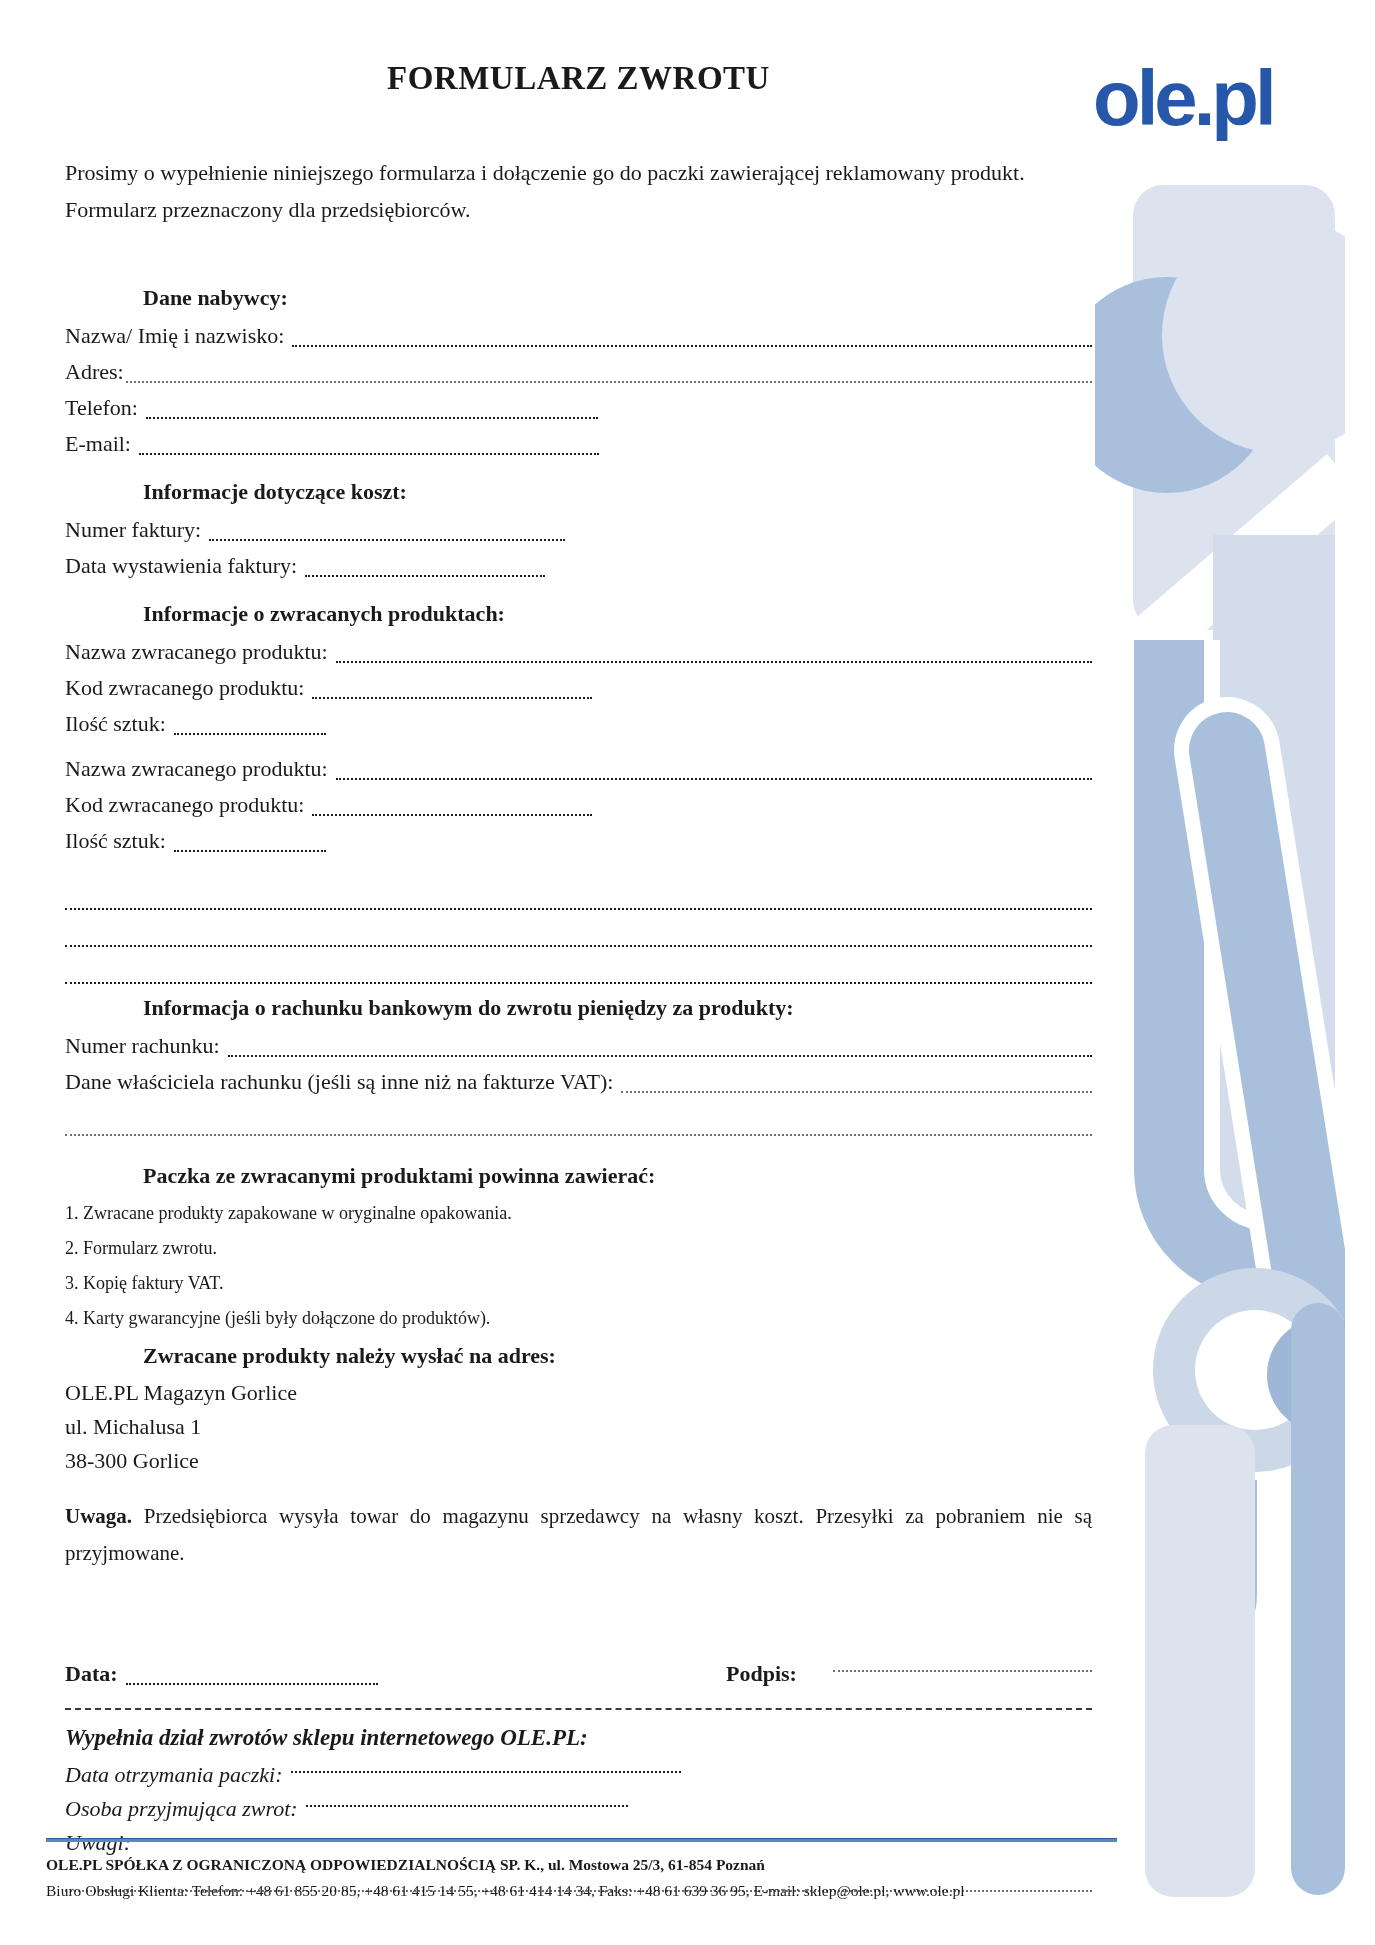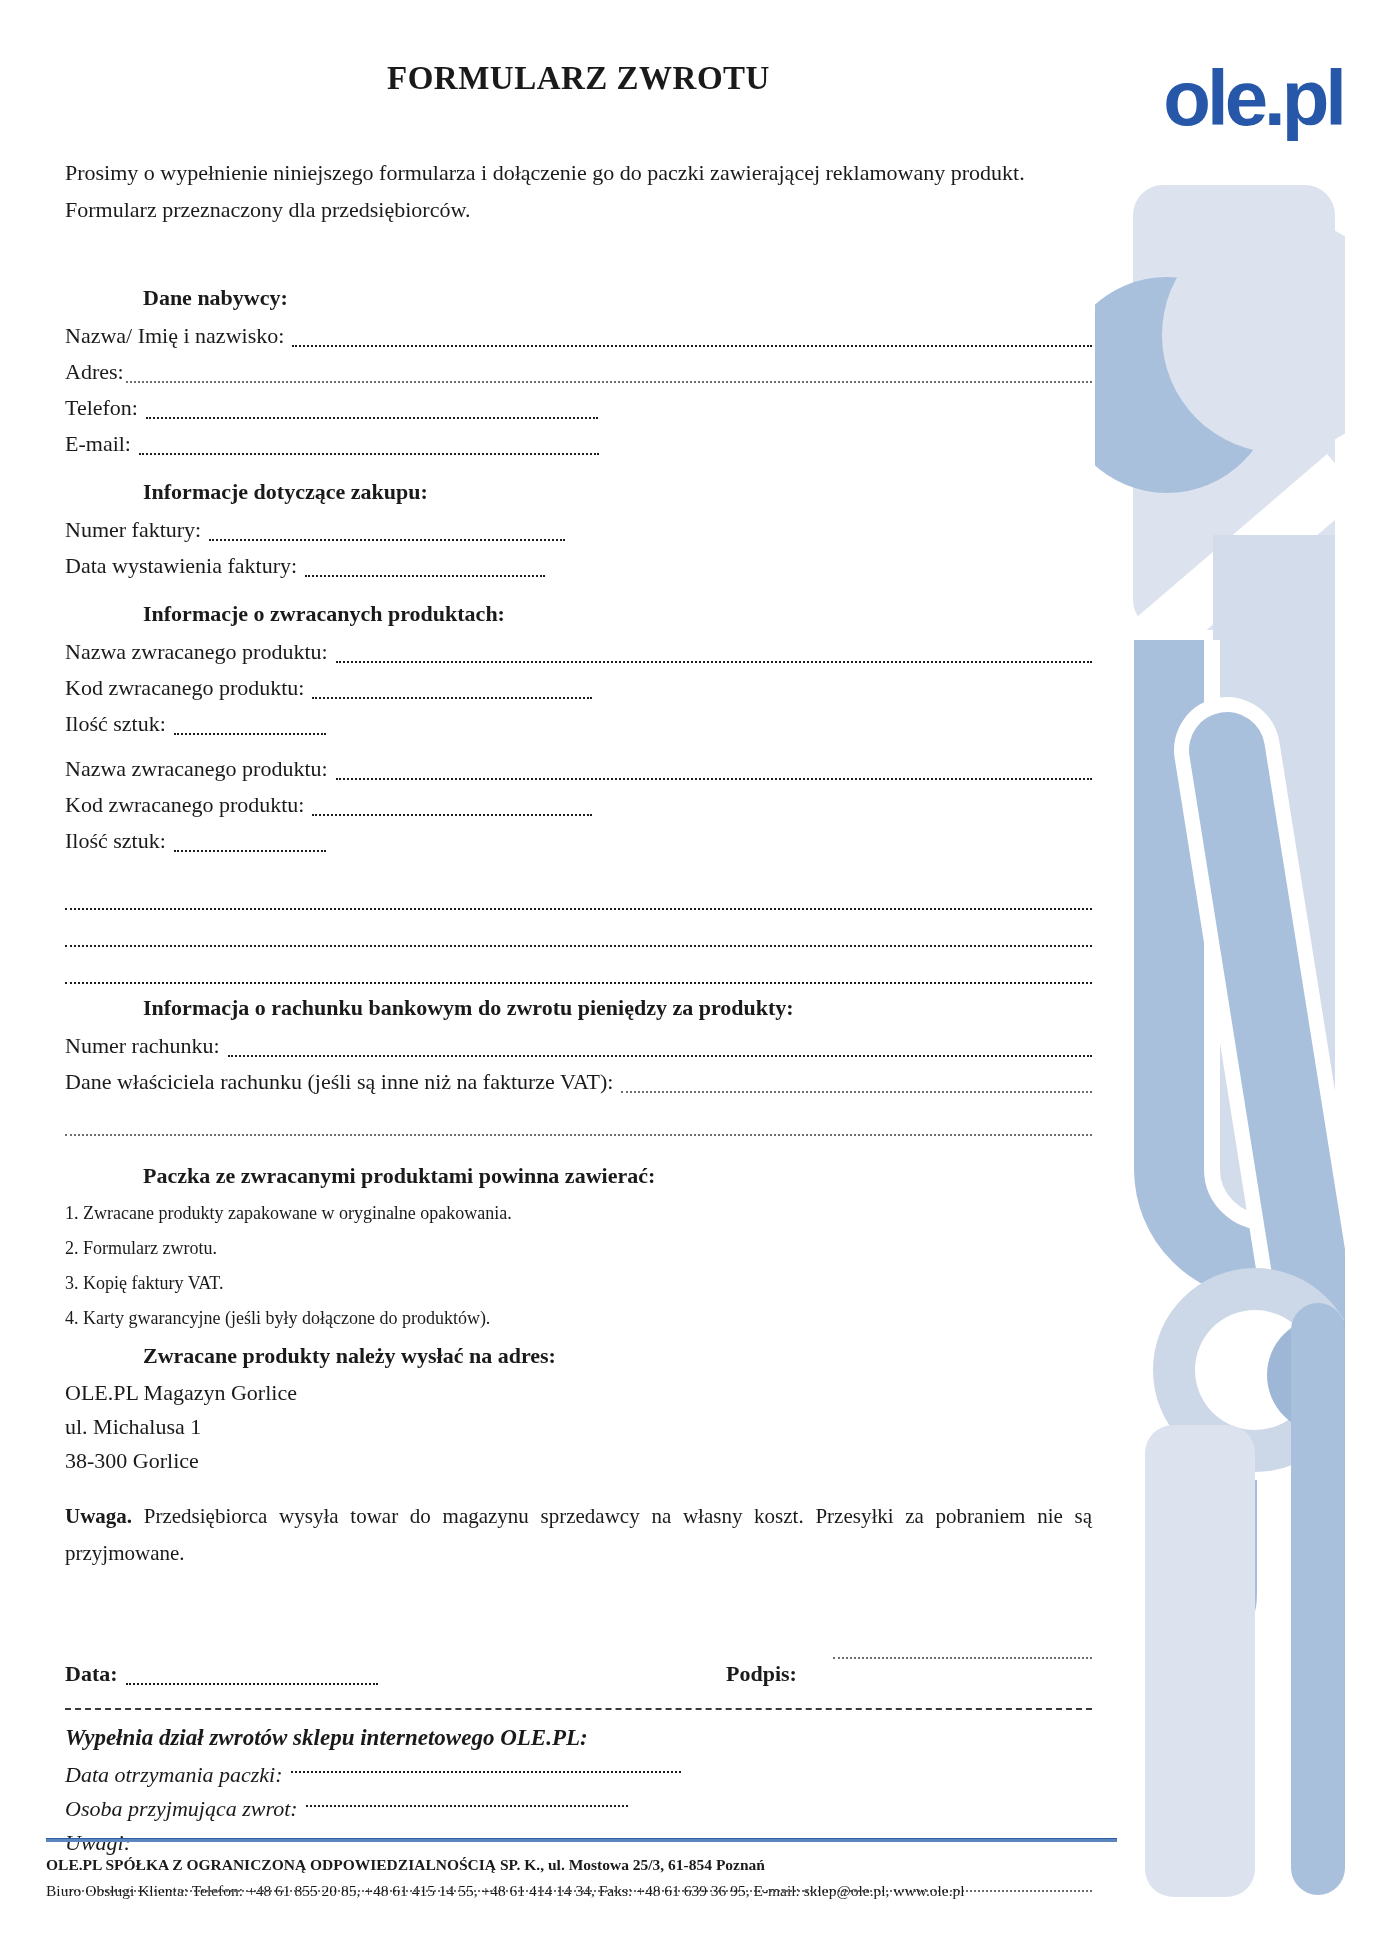--- a/index.html
+++ b/index.html
@@ -10,21 +10,21 @@
     font-family:"Liberation Serif", serif;
     color:#1a1a1a;
     overflow:hidden;
   }
   
   .watermark{position:absolute;left:1095px;top:185px;width:250px;height:1715px;}
   .logo{
     position:absolute;top:48px;right:32px;width:250px;
     font-family:"Liberation Sans", sans-serif;
     font-weight:700;font-size:78px;line-height:100px;
-    letter-spacing:-4px;text-align:right;
+    letter-spacing:-4px;text-align:left;
   }
   
   .content{position:relative;width:1027px;margin-left:65px;}
   h1.title{
     margin:0;padding-top:56px;
     font-size:33px;line-height:44px;font-weight:700;
     text-align:center;letter-spacing:.5px;
   }
   .intro{margin:54px 0 0 0;font-size:22px;line-height:37px;}
   h2.heading{
@@ -44,21 +44,21 @@
   .blank-line.light{border-bottom:2px dotted #6d6d6d;}
   .list-item{font-size:18px;line-height:35px;}
   .addr-line{font-size:22px;line-height:34px;}
   .note{margin-top:20px;font-size:21px;line-height:37px;text-align:justify;}
   .note .b{font-weight:700;}
   
   .sig-row{display:flex;align-items:flex-end;margin-top:84px;font-size:22px;line-height:36px;}
   .sig-row .b{font-weight:700;white-space:nowrap;}
   .sig-date-dots{width:252px;}
   .sig-gap{flex:1 1 auto;}
-  .sig-podpis{display:flex;align-items:flex-start;width:366px;gap:34px;}
+  .sig-podpis{display:flex;align-items:center;width:366px;gap:34px;}
   .dashed-sep{margin-top:16px;border-bottom:2px dashed #3a3a3a;height:0;}
   
   .office-heading{
     margin:8px 0 0 0;font-size:23px;line-height:40px;
     font-weight:700;font-style:italic;padding-left:0;
   }
   .office-row{display:flex;align-items:center;font-style:italic;font-size:22px;line-height:34px;}
   
   .footer{position:absolute;left:46px;top:1838px;width:1071px;}
   .accent-line{height:3px;border-top:1px solid #2e5f9e;background:#5b86c0;}
@@ -118,21 +118,21 @@
     </div>
     <div class="row">
       <span class="lbl">Telefon:</span>
       <span class="dots" style="width:452px"></span>
     </div>
     <div class="row">
       <span class="lbl">E-mail:</span>
       <span class="dots" style="width:460px"></span>
     </div>
 
-    <h2 class="heading">Informacje dotyczące zakupu:</h2>
+    <h2 class="heading">Informacje dotyczące koszt:</h2>
     <div class="row">
       <span class="lbl">Numer faktury:</span>
       <span class="dots" style="width:356px"></span>
     </div>
     <div class="row">
       <span class="lbl">Data wystawienia faktury:</span>
       <span class="dots" style="width:240px"></span>
     </div>
 
     <h2 class="heading">Informacje o zwracanych produktach:</h2>

